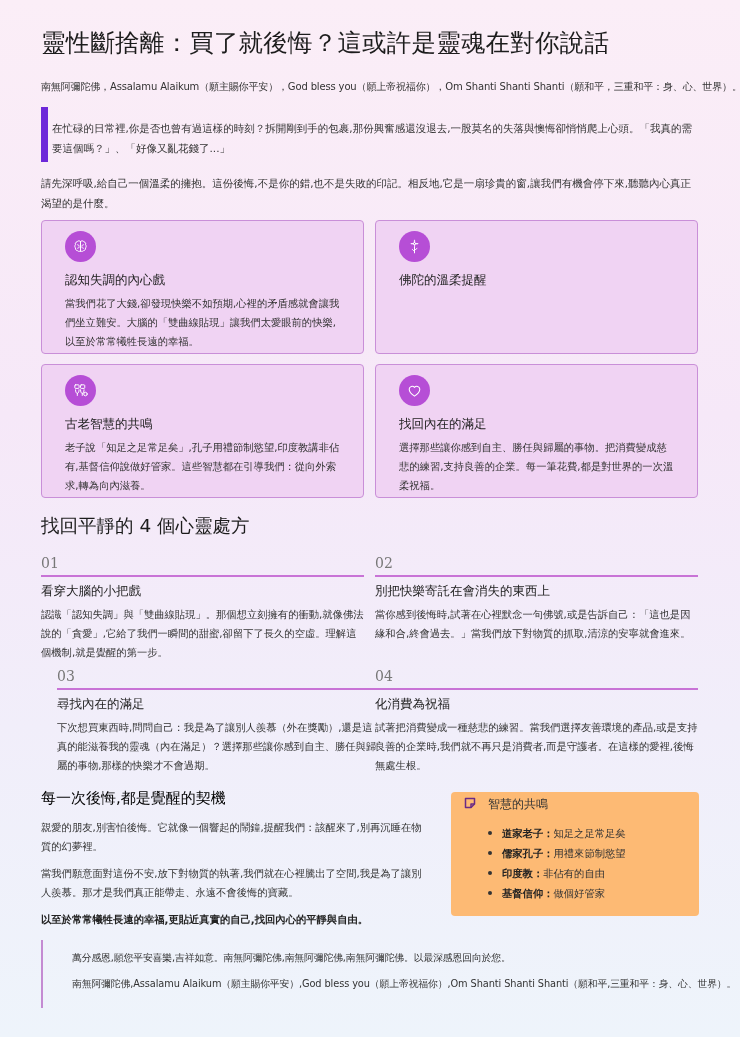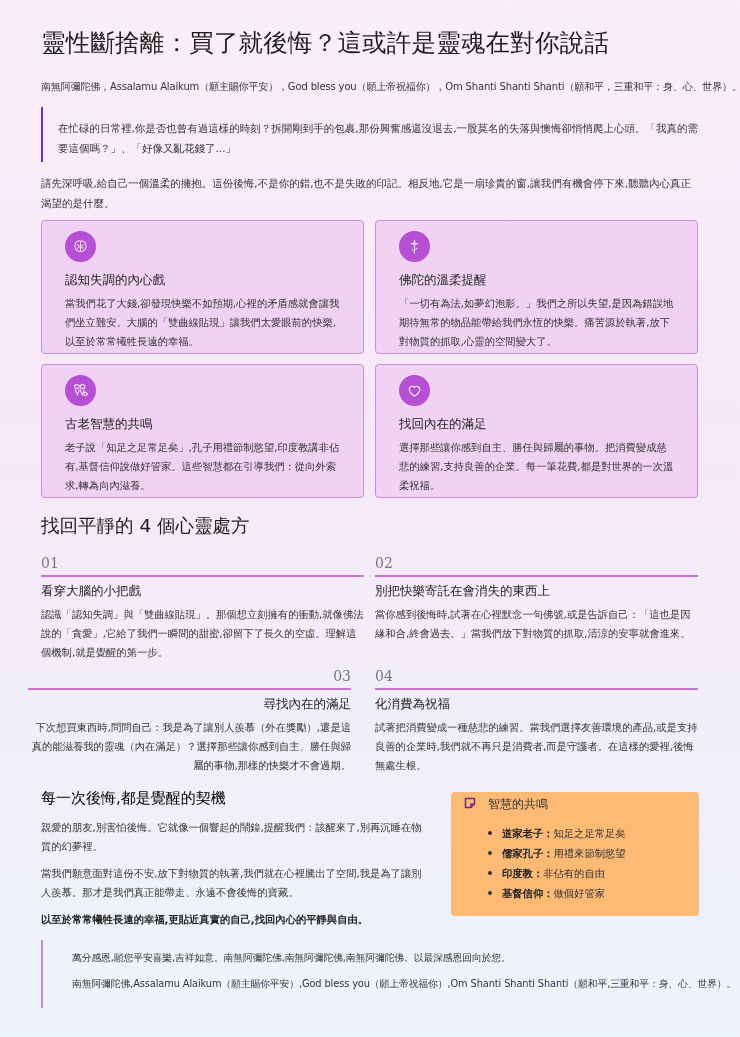--- a/index.html
+++ b/index.html
@@ -14,22 +14,22 @@
       position: absolute; left: 41px; top: 26px;
       font-size: 24.5px; font-weight: normal; color: #1c1c1c; letter-spacing: 0.2px;
       white-space: nowrap;
     }
     .greeting {
       position: absolute; left: 41px; top: 80px;
       font-size: 10px; color: #333; white-space: nowrap; letter-spacing: -0.15px;
     }
     .quote {
       position: absolute; left: 41px; top: 107px; width: 660px; height: 55px;
-      border-left: 2px solid #6d28d9;
-      padding: 11px 0 0 15px;
+      border-left: 7px solid #6d28d9;
+      padding: 11px 0 0 4px;
       font-size: 10.5px; line-height: 20px; color: #333;
     }
     .intro {
       position: absolute; left: 41px; top: 173px; width: 660px;
       font-size: 10.5px; line-height: 20px; color: #333;
     }
     .card {
       position: absolute; width: 323px;
       background: #f0d3f3;
       border: 1px solid #c98fd8;
@@ -109,21 +109,20 @@
 
 <div class="card" style="left:375px; top:220px; height:134px;">
   <div class="icon">
     <svg viewBox="0 0 24 24" fill="none" stroke="#fff" stroke-width="1.4" stroke-linecap="round">
       <circle cx="12" cy="8" r="1.6"></circle>
       <path d="M12 6.4c-1-2.5 1-3.5 0-3.5s1 1 0 3.5M13.6 8c2.5-1 3.5 1 3.5 0s-1 1-3.5 0M12 9.6c1 2.5-1 3.5 0 3.5M10.4 8c-2.5 1-3.5-1-3.5 0s1-1 3.5 0"></path>
       <path d="M12 13v8M12 17c1.5-1 3-1 3.5-2.5M12 18.5c-1.5-.5-2.5-1.5-3-2.5"></path>
     </svg>
   </div>
   <h3>佛陀的溫柔提醒</h3>
-  <p>「一切有為法,如夢幻泡影。」我們之所以失望,是因為錯誤地期待無常的物品能帶給我們永恆的快樂。痛苦源於執著,放下對物質的抓取,心靈的空間變大了。</p>
 </div>
 
 <div class="card" style="left:41px; top:364px; height:134px;">
   <div class="icon">
     <svg viewBox="0 0 24 24" fill="none" stroke="#fff" stroke-width="1.4" stroke-linecap="round">
       <rect x="4" y="4" width="6" height="5" rx="1"></rect>
       <rect x="12" y="4" width="6" height="5" rx="1"></rect>
       <path d="M5 11c0 3 1 5 2.5 5S10 14 10 11M12 11c0 3 1 5 2.5 5s2.5-2 2.5-5"></path>
       <circle cx="19" cy="17" r="2.5"></circle>
       <path d="M7.5 16v3M14.5 16v3"></path>
@@ -150,21 +149,21 @@
   <h4>看穿大腦的小把戲</h4>
   <p>認識「認知失調」與「雙曲線貼現」。那個想立刻擁有的衝動,就像佛法說的「貪愛」,它給了我們一瞬間的甜蜜,卻留下了長久的空虛。理解這個機制,就是覺醒的第一步。</p>
 </div>
 
 <div class="step" style="left:375px; top:555px;">
   <div class="num">02</div>
   <h4>別把快樂寄託在會消失的東西上</h4>
   <p>當你感到後悔時,試著在心裡默念一句佛號,或是告訴自己：「這也是因緣和合,終會過去。」當我們放下對物質的抓取,清涼的安寧就會進來。</p>
 </div>
 
-<div class="step" style="left:28px; top:668px;text-align:right;">
+<div class="step" style="left:57px; top:668px;">
   <div class="num">03</div>
   <h4>尋找內在的滿足</h4>
   <p>下次想買東西時,問問自己：我是為了讓別人羨慕（外在獎勵）,還是這真的能滋養我的靈魂（內在滿足）？選擇那些讓你感到自主、勝任與歸屬的事物,那樣的快樂才不會過期。</p>
 </div>
 
 <div class="step" style="left:375px; top:668px;">
   <div class="num">04</div>
   <h4>化消費為祝福</h4>
   <p>試著把消費變成一種慈悲的練習。當我們選擇友善環境的產品,或是支持良善的企業時,我們就不再只是消費者,而是守護者。在這樣的愛裡,後悔無處生根。</p>
 </div>

